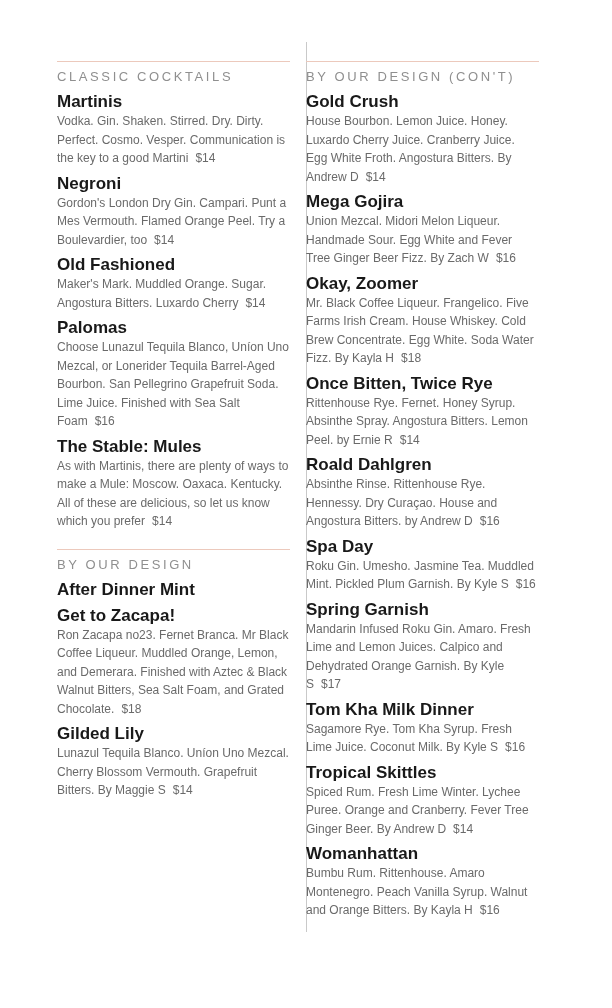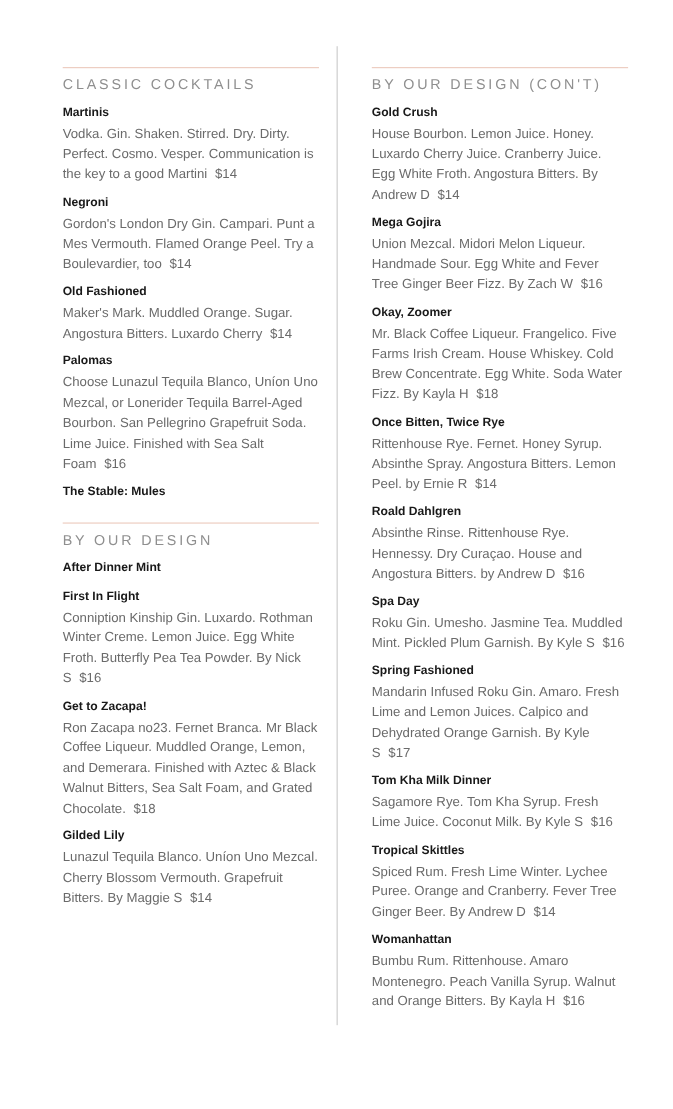--- a/index.html
+++ b/index.html
@@ -19,40 +19,40 @@
     height: 890px;
     background: #c9c9c9;
   }
   .columns {
     position: absolute;
     top: 61px;
     left: 57px;
     display: flex;
   }
   .col { width: 233px; }
-  .col + .col { margin-left: 48px; }
+  .col + .col { margin-left: 16px; }
 
   .section + .section { margin-top: 18px; }
   .rule {
     border-top: 1px solid #ecc9bc;
     margin: 0 0 6px 0;
     height: 0;
   }
   .section-title {
     margin: 0;
     font-size: 13px;
     font-weight: 400;
     color: #8f8f8f;
     letter-spacing: 2.6px;
     line-height: 18px;
     text-transform: uppercase;
   }
   .item-name {
     margin: 6px 0 0 0;
-    font-size: 11px;
+    font-size: 17px;
     font-weight: 700;
     color: #191919;
     line-height: 20px;
   }
   .item-desc {
     margin: 0;
     font-size: 12px;
     font-weight: 400;
     color: #6a6a6a;
     line-height: 18.5px;
@@ -80,31 +80,28 @@
           <div class="item">
             <h3 class="item-name">Old Fashioned</h3>
             <p class="item-desc"><span>Maker's Mark. Muddled Orange. Sugar. Angostura Bitters. Luxardo Cherry</span><span class="price">$14</span></p>
           </div>
           <div class="item">
             <h3 class="item-name">Palomas</h3>
             <p class="item-desc"><span>Choose Lunazul Tequila Blanco, Uníon Uno Mezcal, or Lonerider Tequila Barrel-Aged Bourbon. San Pellegrino Grapefruit Soda. Lime Juice. Finished with Sea Salt Foam</span><span class="price">$16</span></p>
           </div>
           <div class="item">
             <h3 class="item-name">The Stable: Mules</h3>
+            <p class="item-desc"><span>As with Martinis, there are plenty of ways to make a Mule: Moscow. Oaxaca. Kentucky. All of these are delicious, so let us know which you prefer</span><span class="price">$14</span></p>
           </div>
         </section>
         <section class="section">
           <div class="rule"></div>
           <h2 class="section-title">BY OUR DESIGN</h2>
           <div class="item">
             <h3 class="item-name">After Dinner Mint</h3>
-          </div>
-          <div class="item">
-            <h3 class="item-name">First In Flight</h3>
-            <p class="item-desc"><span>Conniption Kinship Gin. Luxardo. Rothman Winter Creme. Lemon Juice. Egg White Froth. Butterfly Pea Tea Powder. By Nick S</span><span class="price">$16</span></p>
           </div>
           <div class="item">
             <h3 class="item-name">Get to Zacapa!</h3>
             <p class="item-desc"><span>Ron Zacapa no23. Fernet Branca. Mr Black Coffee Liqueur. Muddled Orange, Lemon, and Demerara. Finished with Aztec &amp; Black Walnut Bitters, Sea Salt Foam, and Grated Chocolate.</span><span class="price">$18</span></p>
           </div>
           <div class="item">
             <h3 class="item-name">Gilded Lily</h3>
             <p class="item-desc"><span>Lunazul Tequila Blanco. Uníon Uno Mezcal. Cherry Blossom Vermouth. Grapefruit Bitters. By Maggie S</span><span class="price">$14</span></p>
           </div>
         </section>
@@ -131,21 +128,21 @@
           </div>
           <div class="item">
             <h3 class="item-name">Roald Dahlgren</h3>
             <p class="item-desc"><span>Absinthe Rinse. Rittenhouse Rye. Hennessy. Dry Curaçao. House and Angostura Bitters. by Andrew D</span><span class="price">$16</span></p>
           </div>
           <div class="item">
             <h3 class="item-name">Spa Day</h3>
             <p class="item-desc"><span>Roku Gin. Umesho. Jasmine Tea. Muddled Mint. Pickled Plum Garnish. By Kyle S</span><span class="price">$16</span></p>
           </div>
           <div class="item">
-            <h3 class="item-name">Spring Fashioned</h3>
+            <h3 class="item-name">Spring Garnish</h3>
             <p class="item-desc"><span>Mandarin Infused Roku Gin. Amaro. Fresh Lime and Lemon Juices. Calpico and Dehydrated Orange Garnish. By Kyle S</span><span class="price">$17</span></p>
           </div>
           <div class="item">
             <h3 class="item-name">Tom Kha Milk Dinner</h3>
             <p class="item-desc"><span>Sagamore Rye. Tom Kha Syrup. Fresh Lime Juice. Coconut Milk. By Kyle S</span><span class="price">$16</span></p>
           </div>
           <div class="item">
             <h3 class="item-name">Tropical Skittles</h3>
             <p class="item-desc"><span>Spiced Rum. Fresh Lime Winter. Lychee Puree. Orange and Cranberry. Fever Tree Ginger Beer. By Andrew D</span><span class="price">$14</span></p>
           </div>

